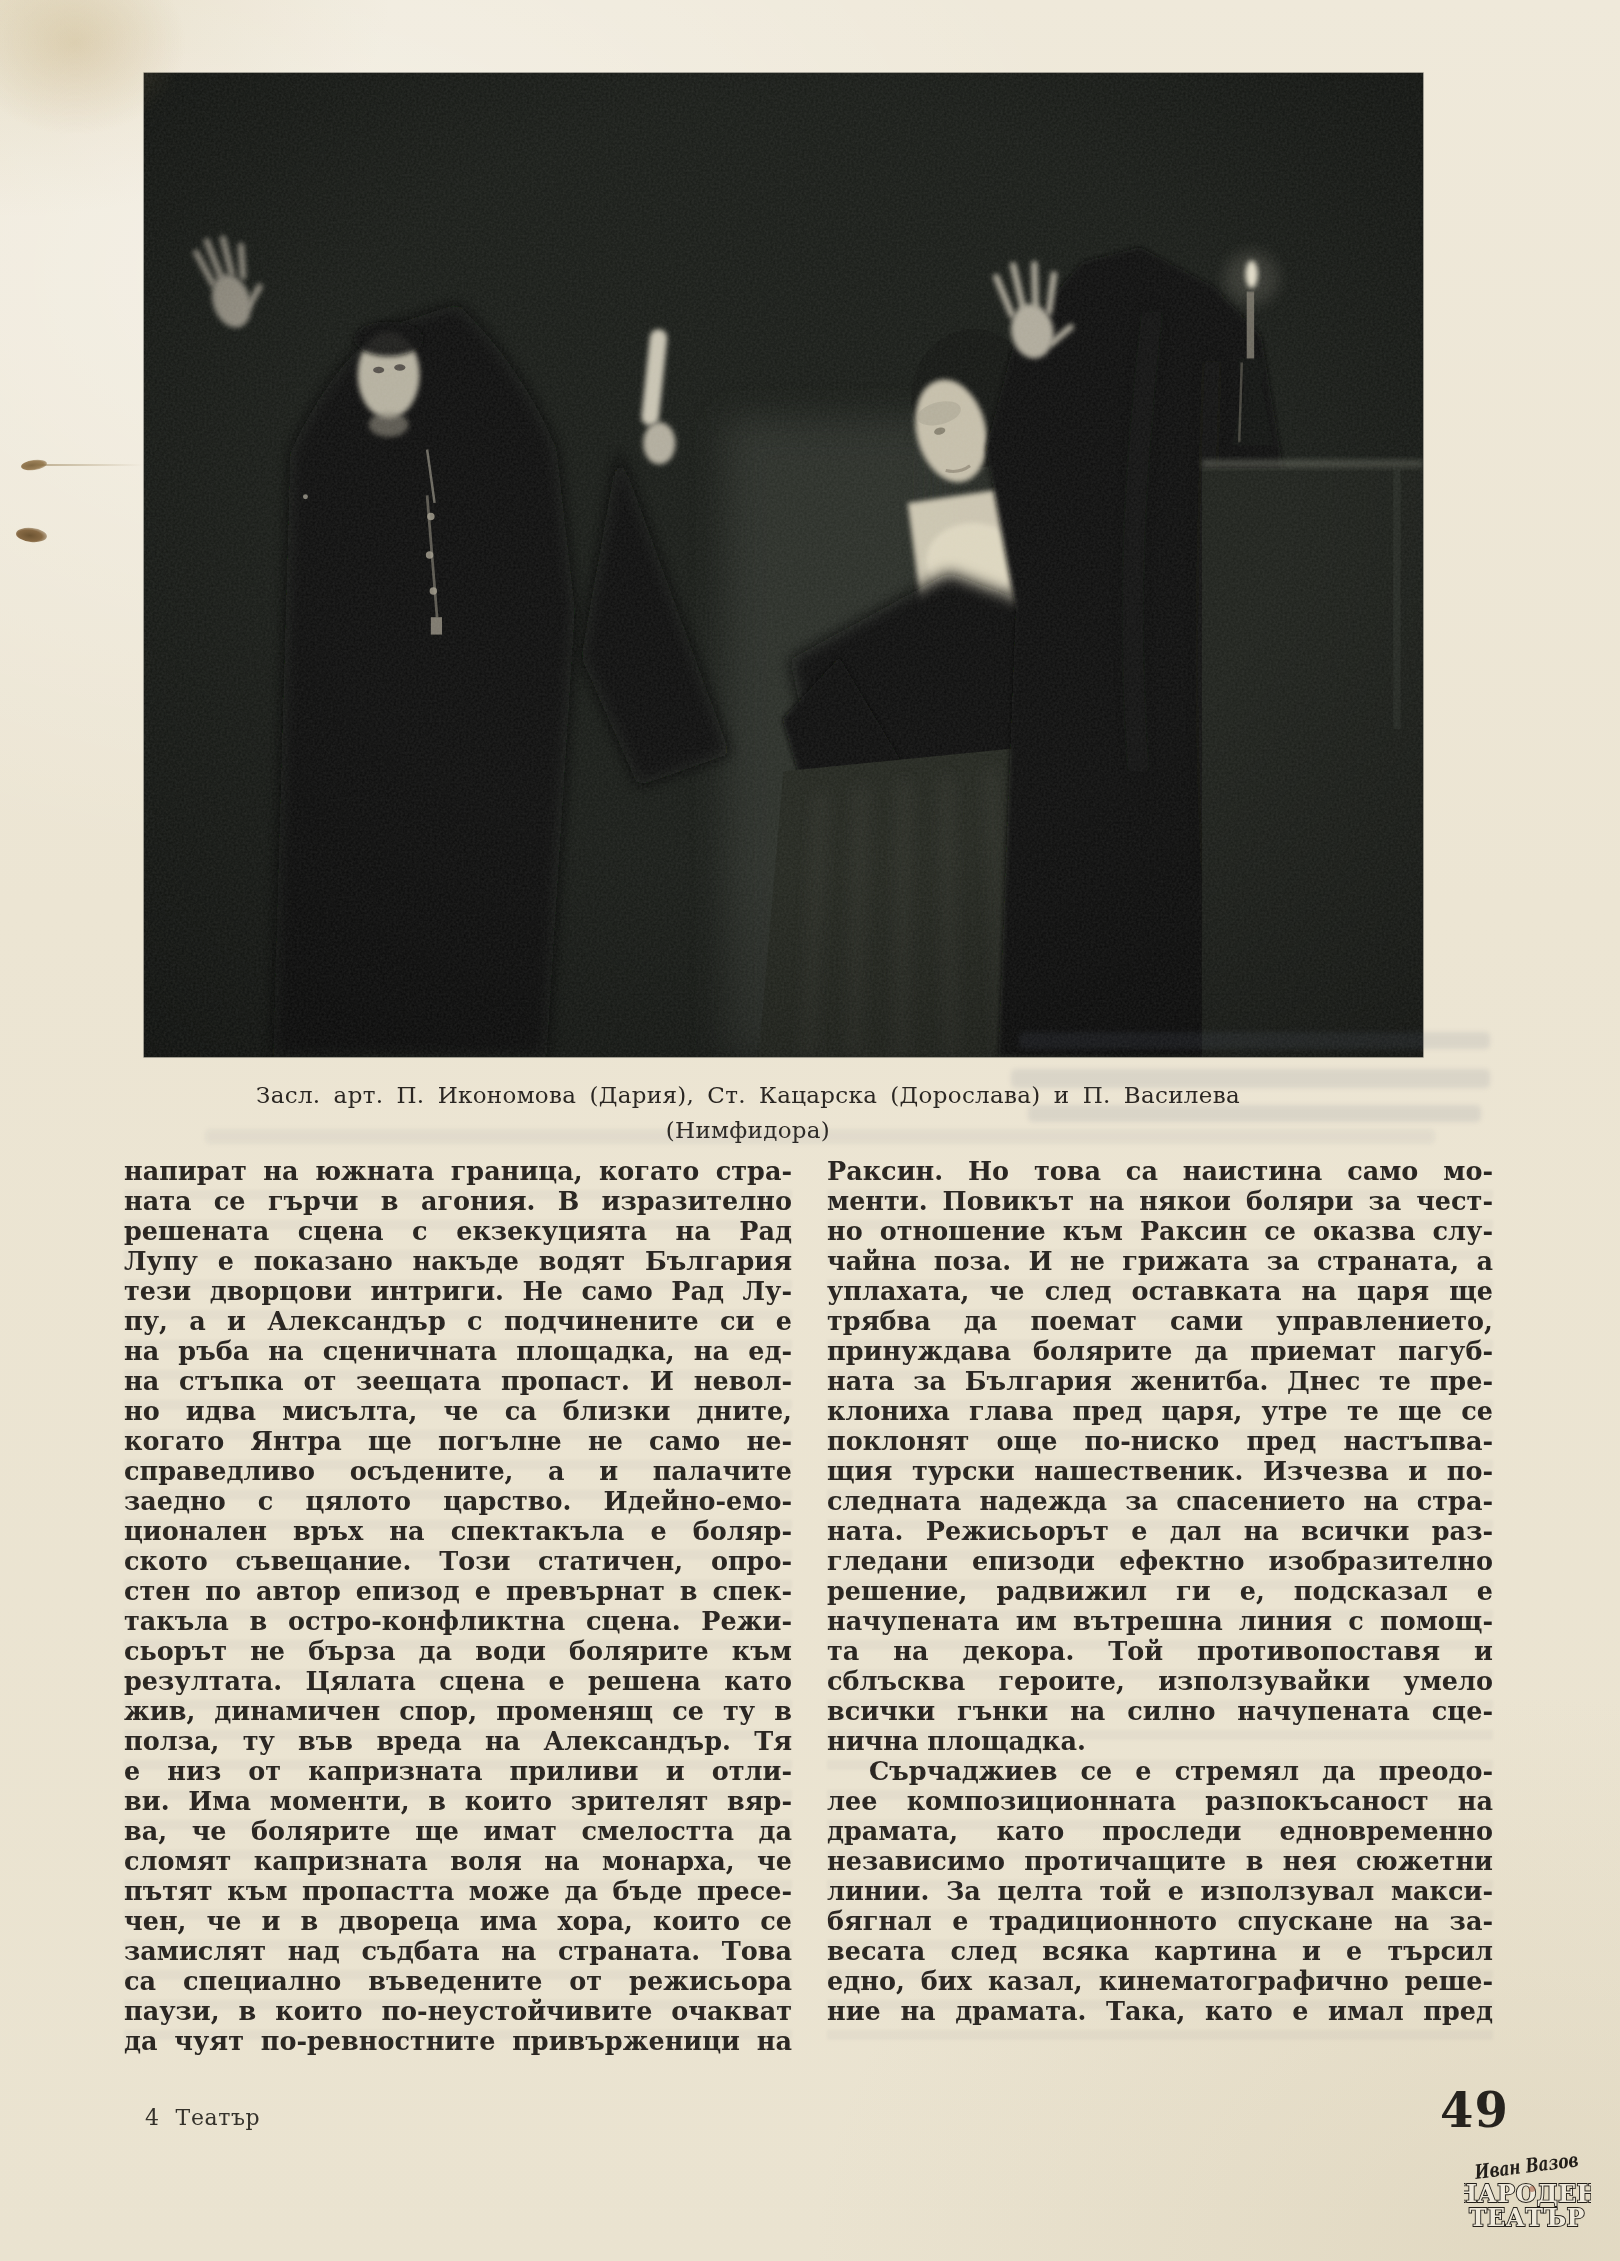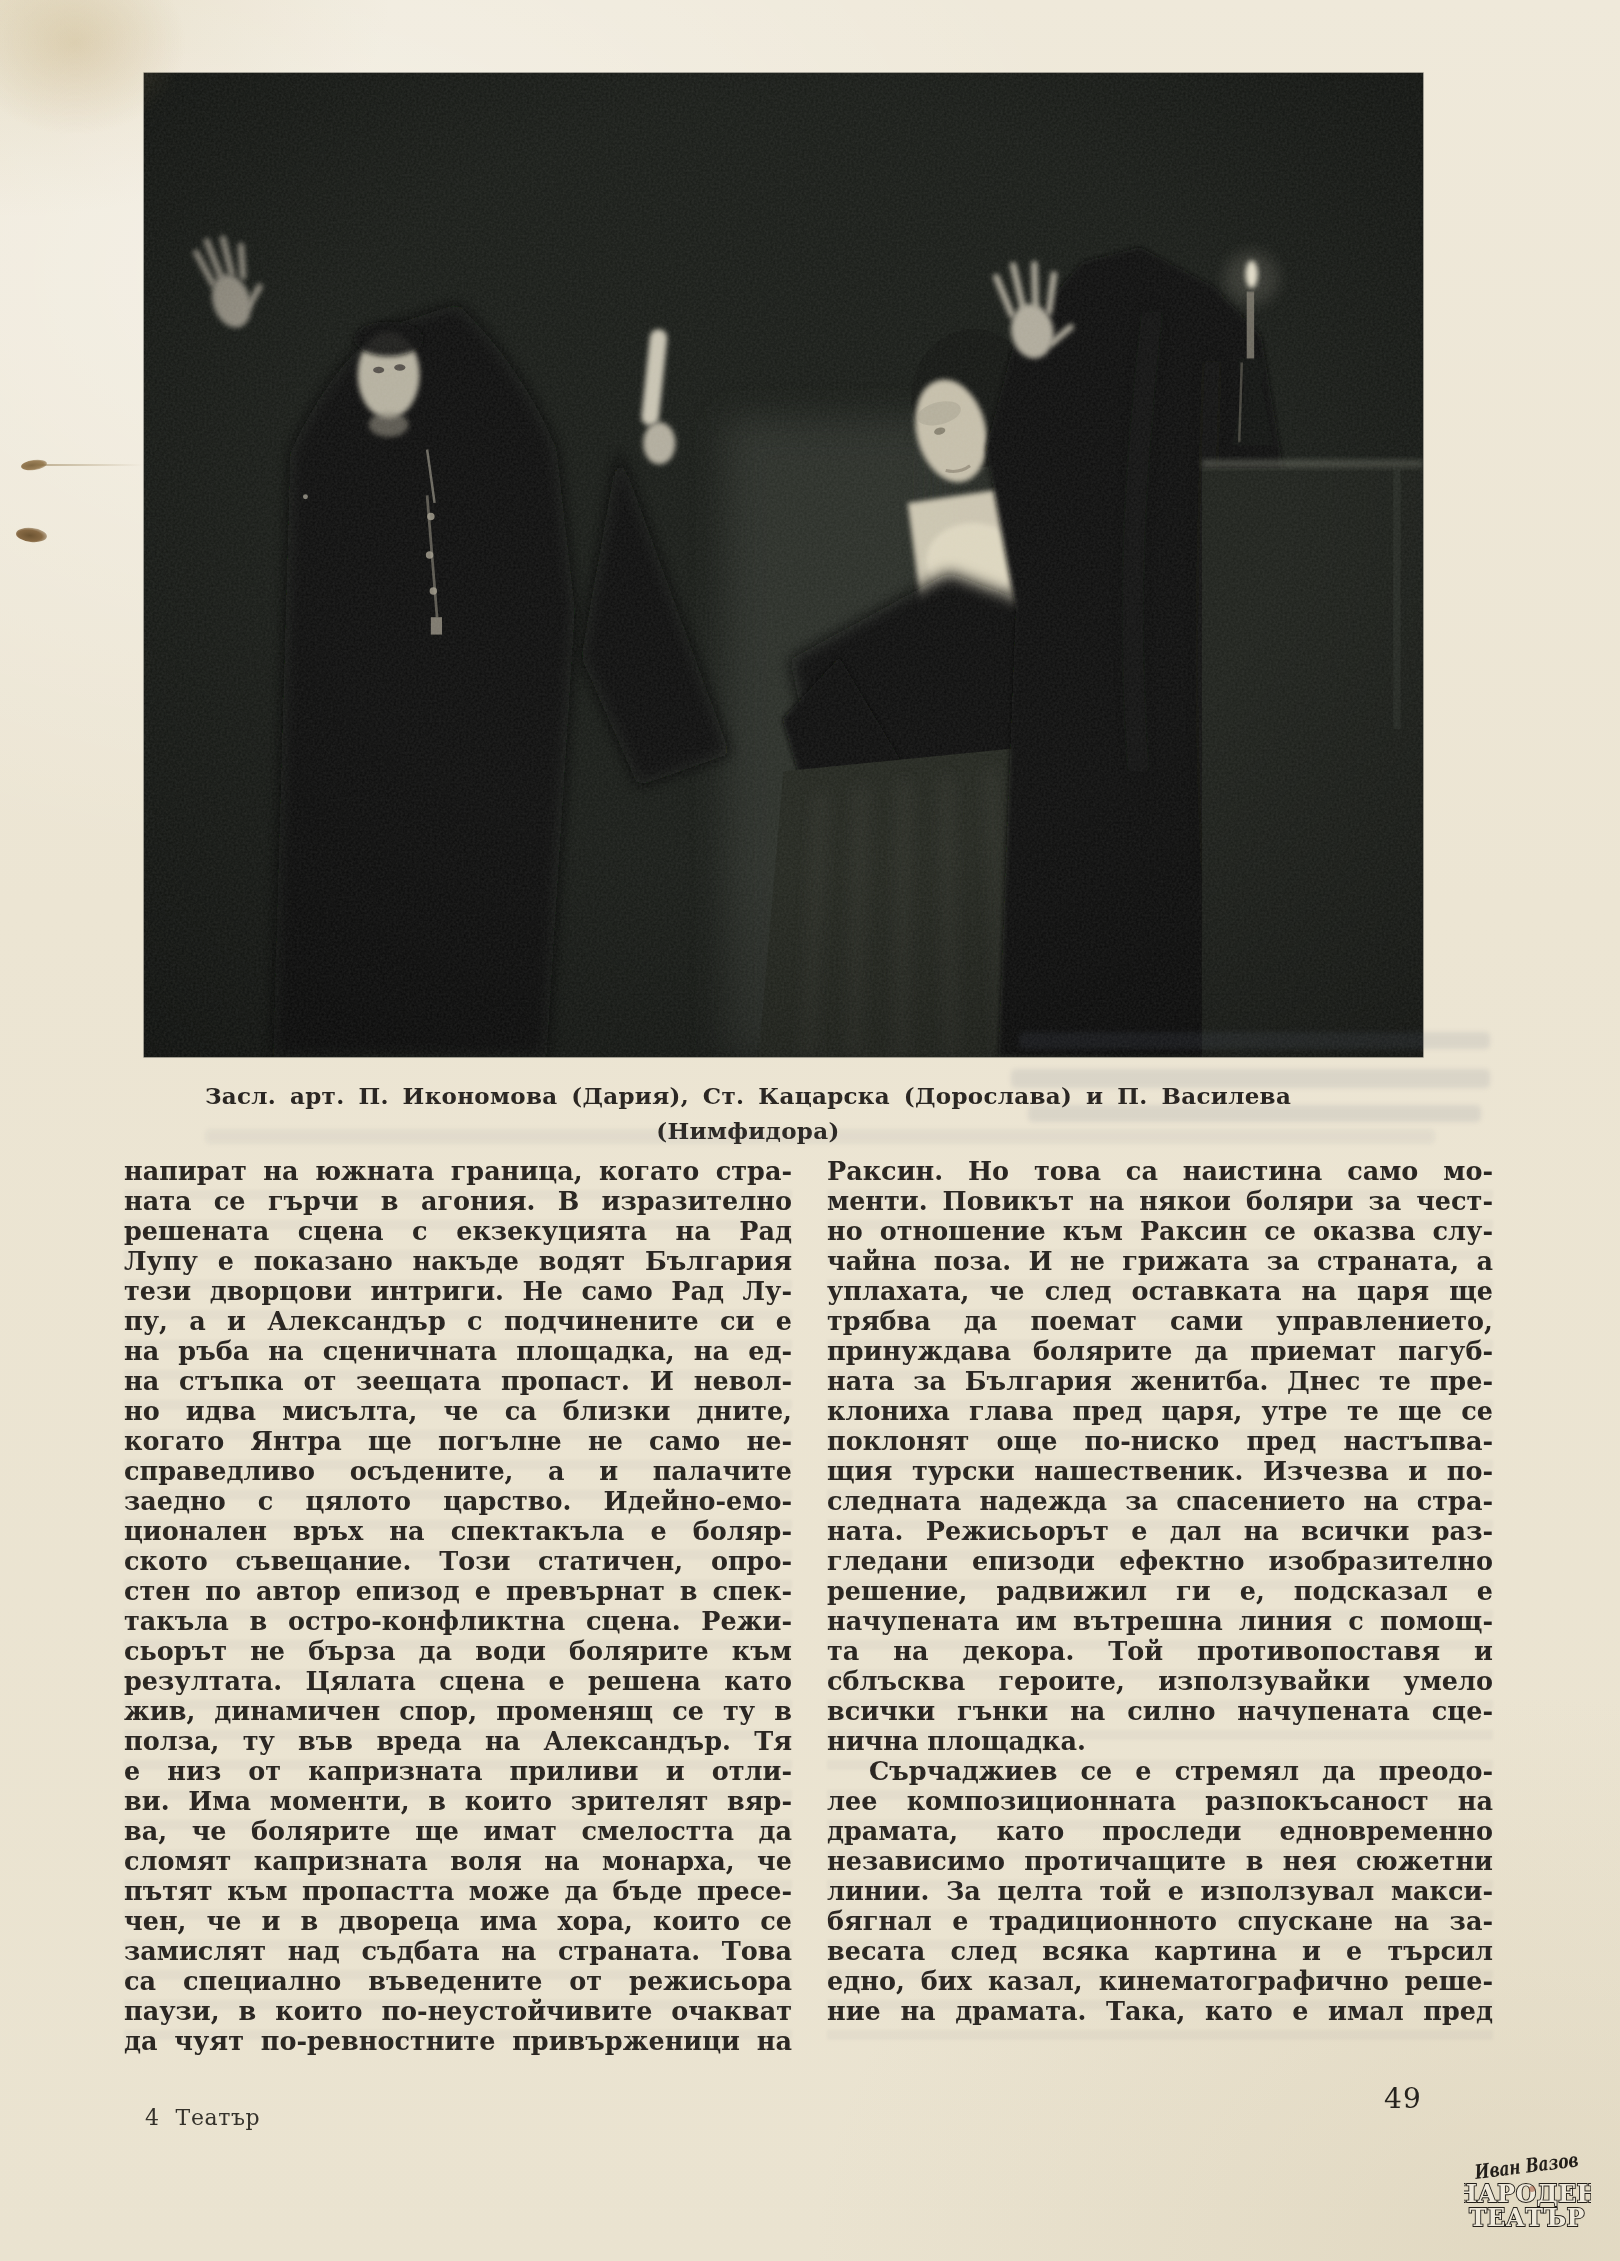--- a/index.html
+++ b/index.html
@@ -16,21 +16,21 @@
     font-family:"DejaVu Serif","Liberation Serif",serif;
     color:#2b2723;
   }
   .photo{
     position:absolute;left:144px;top:73px;width:1279px;height:984px;
     box-shadow:0 0 0 0.6px rgba(30,32,28,0.6);
   }
   .photo svg{display:block;width:100%;height:100%;}
   .caption{
     position:absolute;left:127px;top:1078px;width:1242px;
-    text-align:center;font-weight:700;font-size:23px;line-height:35px;
+    text-align:center;font-weight:400;font-size:23px;line-height:35px;
     word-spacing:5.6px;letter-spacing:0.3px;
   }
   .col{
     position:absolute;top:1156px;width:668px;
     font-size:25.5px;line-height:30px;
   }
   .col-left{left:124px;}
   .col-right{left:827px;width:666px;}
   .col .ghostband{
     position:absolute;left:0;top:15px;width:100%;height:888px;
@@ -55,22 +55,22 @@
     filter:blur(2.5px);
     border-radius:5px;
     pointer-events:none;
   }
   .footer-sig{
     position:absolute;left:132px;top:2105px;
     font-size:22px;letter-spacing:0.6px;color:#35322b;margin-left:13px;
   }
   .footer-sig .sigmark{display:inline-block;margin-right:16px;transform:scaleY(1.05);}
   .page-number{
-    position:absolute;left:1384px;top:2082px;
-    font-size:28px;font-weight:400;color:#26231e;
+    position:absolute;left:1440px;top:2082px;
+    font-size:48px;font-weight:700;color:#26231e;
     letter-spacing:1.2px;
   }
   .logo{position:absolute;left:1464px;top:2154px;width:127px;height:84px;}
   .stain{position:absolute;pointer-events:none;}
   .speck1{
     left:20.5px;top:460px;width:26px;height:10px;border-radius:50%;
     background:radial-gradient(ellipse at 40% 50%, #6e5228 0%, #8a6b3e 55%, rgba(138,107,62,0) 100%);
     transform:rotate(-8deg);opacity:0.85;
   }
   .speck1scratch{

